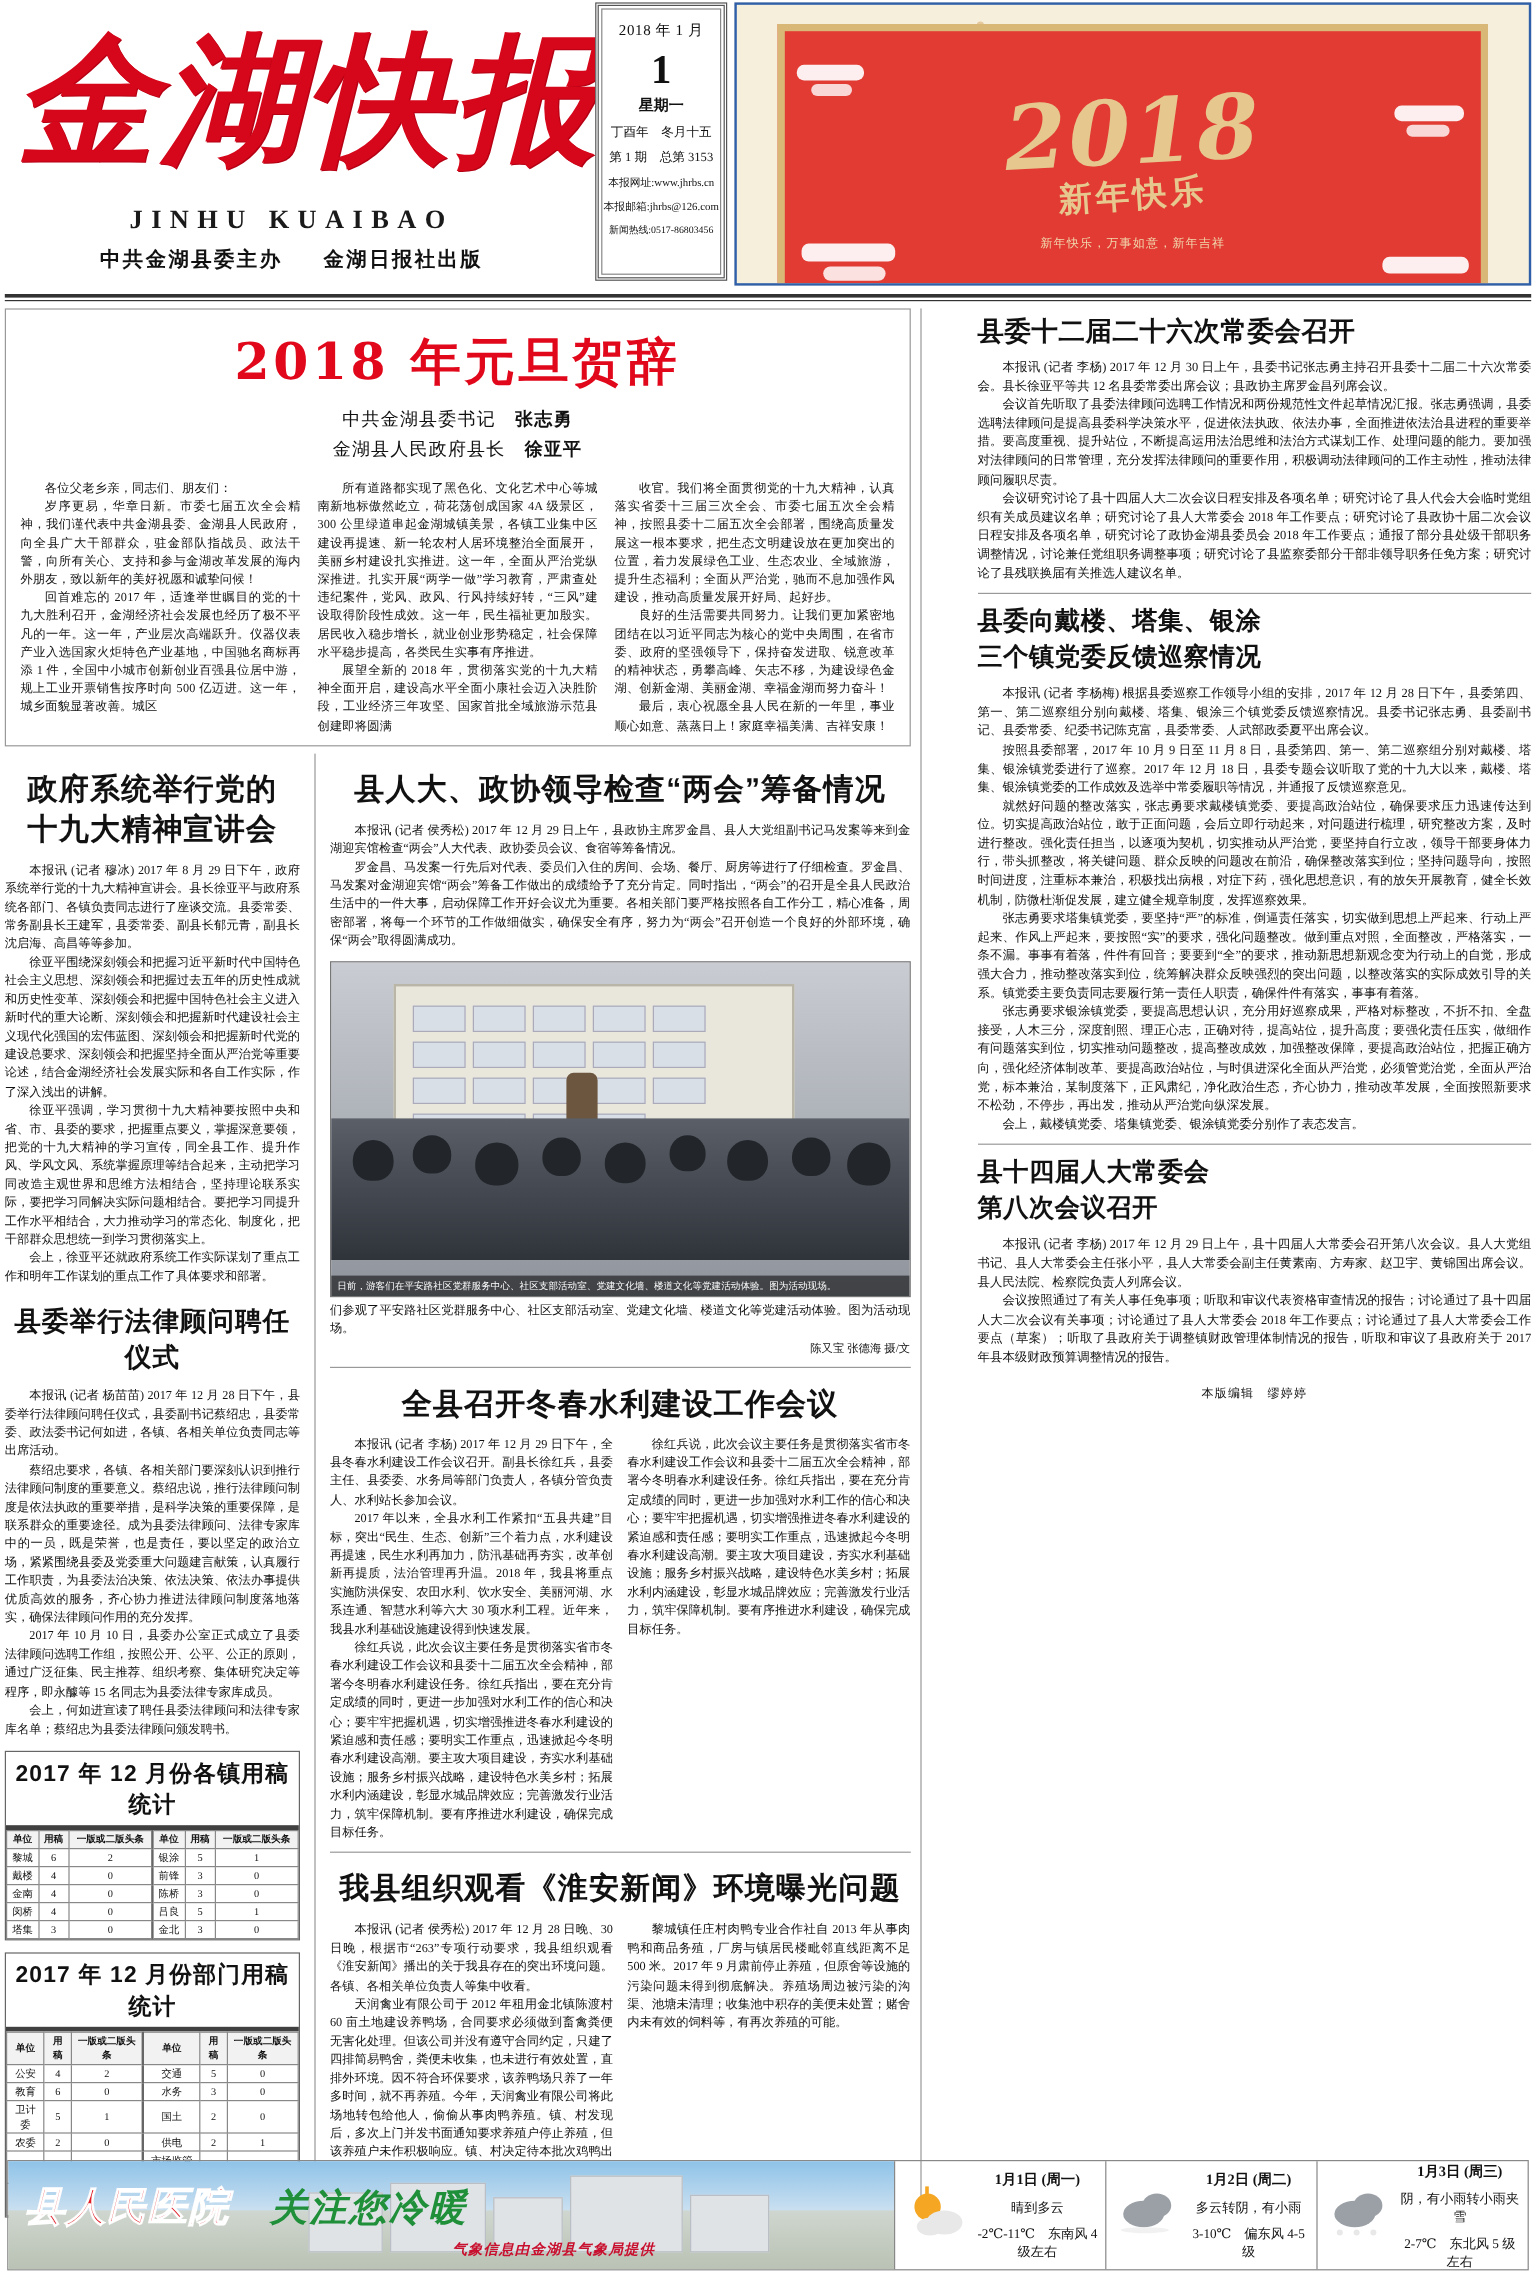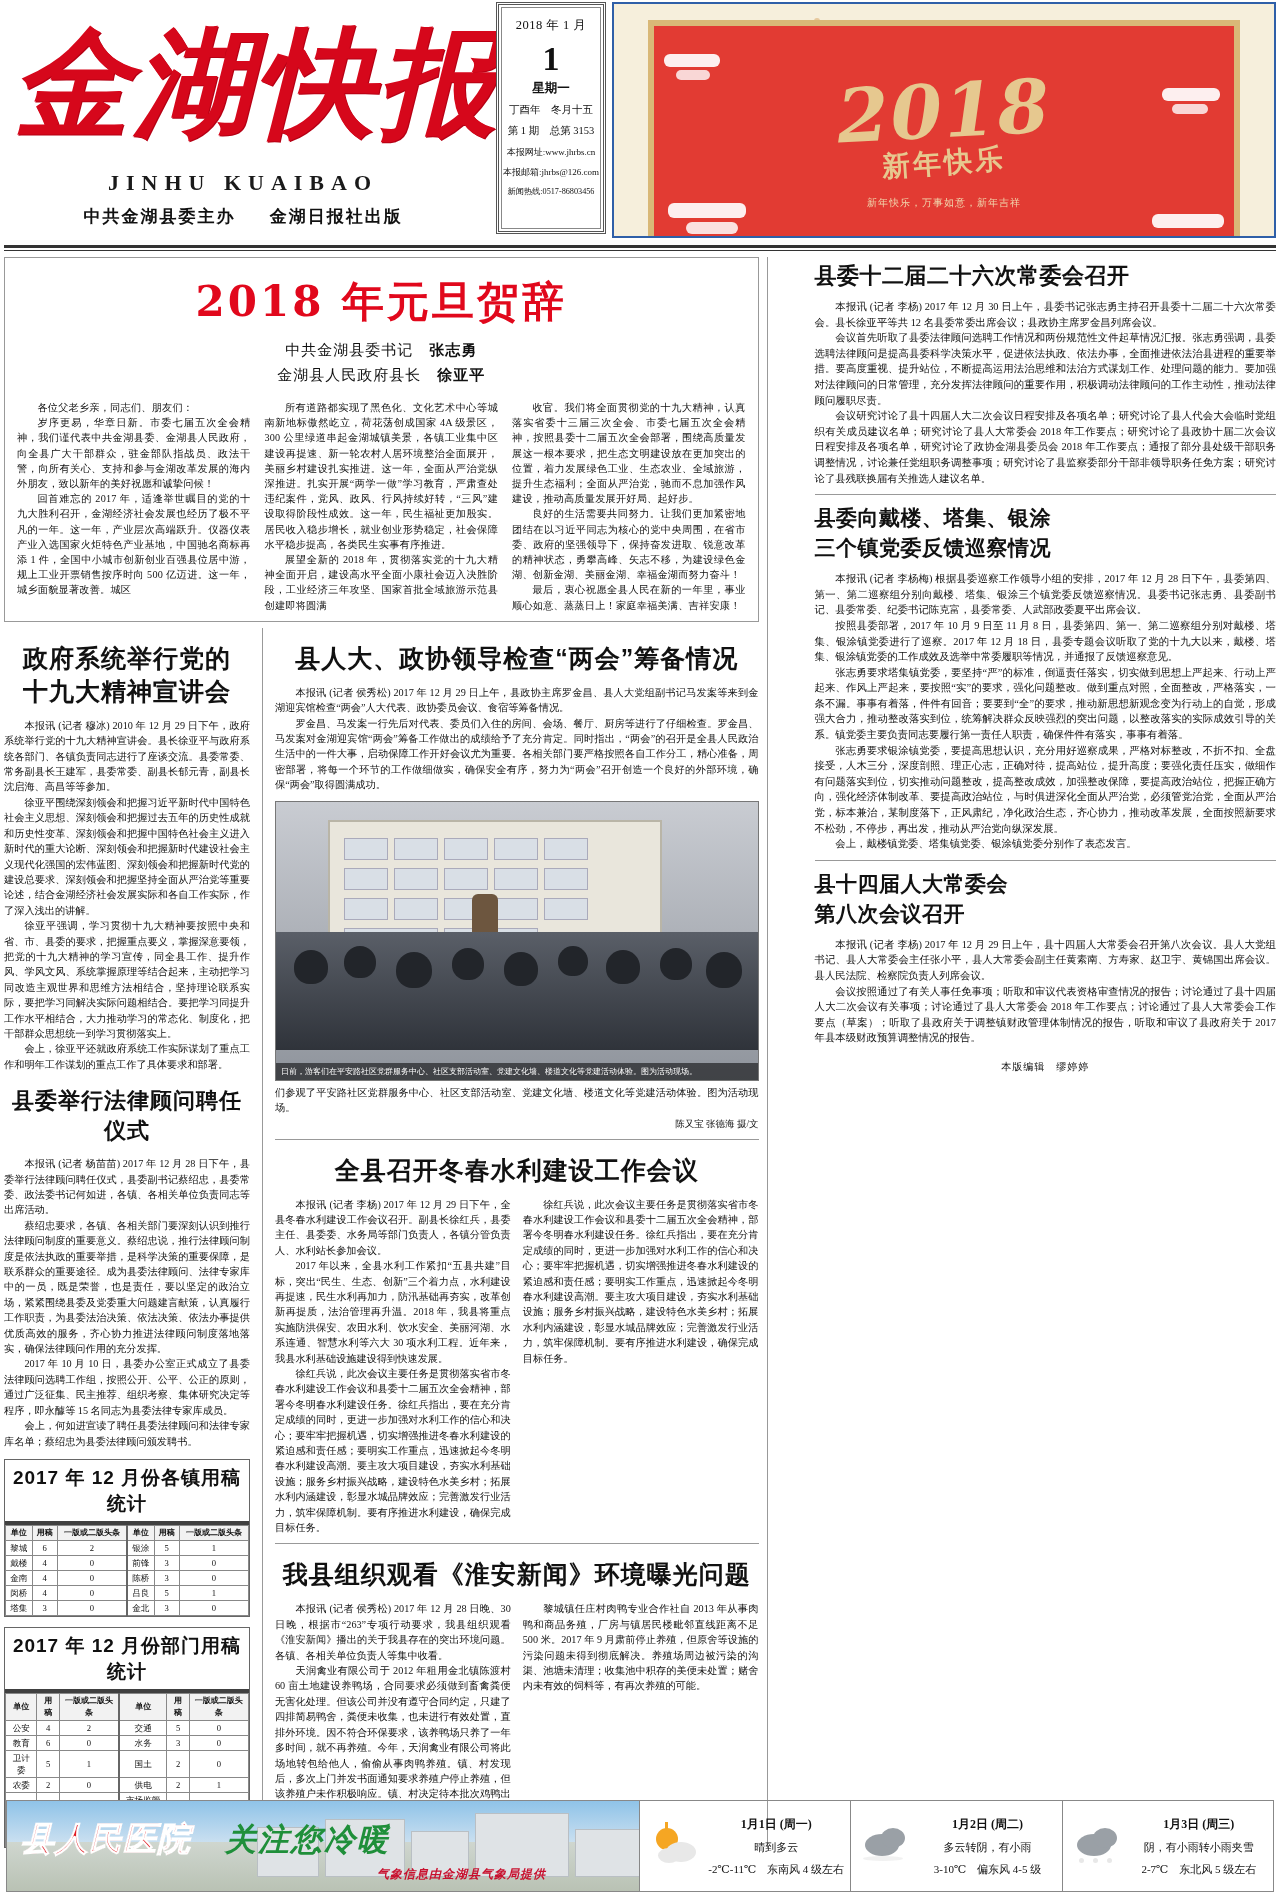--- a/index.html
+++ b/index.html
@@ -154,21 +154,21 @@
   .rblock h3.two{font-size:21px;}
   .rblock p{margin:0;text-indent:2em;font-size:10.4px;line-height:15.6px;text-align:justify;}
   .editor{text-align:center;font-size:10px;margin-top:14px;letter-spacing:1px;}
 
   
   .footer{
     position:absolute;left:6px;right:6px;bottom:4px;height:92px;
     display:flex;border:1px solid #888;box-sizing:border-box;
   }
   .ad{
-    width:632px;position:relative;overflow:hidden;
+    width:738px;position:relative;overflow:hidden;
     background:linear-gradient(180deg,#8fc3e8 0%,#c9dff0 45%,#cfd6cf 46%,#b9c2b4 100%);
   }
   .ad .bld{position:absolute;background:#dfe3e6;border:1px solid #b9bfc4;}
   .ad .txt1{
     position:absolute;left:14px;top:16px;font-size:33px;font-weight:bold;
     color:#e01b24;-webkit-text-stroke:1px #fff;letter-spacing:1px;
     font-family:"DejaVu Serif",serif;font-style:italic;
   }
   .ad .txt2{
     position:absolute;left:218px;top:18px;font-size:31px;font-weight:bold;
@@ -270,21 +270,21 @@
       </div>
 
       <div class="midrow">
 
         <div class="mid-a">
           <h2 class="sec">
             <span>政府系统举行党的</span><br>
             <span>十九大精神宣讲会</span>
           </h2>
           <div class="article">
-            <p>本报讯 (记者 穆冰) 2010 年 12 月 29 日下午，政府系统举行党的十九大精神宣讲会。县长徐亚平与政府系统各部门、各镇负责同志进行了座谈交流。县委常委、常务副县长王建军，县委常委、副县长郁元青，副县长沈启海、高昌等等参加。</p>
+            <p>本报讯 (记者 穆冰) 2017 年 8 月 29 日下午，政府系统举行党的十九大精神宣讲会。县长徐亚平与政府系统各部门、各镇负责同志进行了座谈交流。县委常委、常务副县长王建军，县委常委、副县长郁元青，副县长沈启海、高昌等等参加。</p>
             <p>徐亚平围绕深刻领会和把握习近平新时代中国特色社会主义思想、深刻领会和把握过去五年的历史性成就和历史性变革、深刻领会和把握中国特色社会主义进入新时代的重大论断、深刻领会和把握新时代建设社会主义现代化强国的宏伟蓝图、深刻领会和把握新时代党的建设总要求、深刻领会和把握坚持全面从严治党等重要论述，结合金湖经济社会发展实际和各自工作实际，作了深入浅出的讲解。</p>
             <p>徐亚平强调，学习贯彻十九大精神要按照中央和省、市、县委的要求，把握重点要义，掌握深意要领，把党的十九大精神的学习宣传，同全县工作、提升作风、学风文风、系统掌握原理等结合起来，主动把学习同改造主观世界和思维方法相结合，坚持理论联系实际，要把学习同解决实际问题相结合。要把学习同提升工作水平相结合，大力推动学习的常态化、制度化，把干部群众思想统一到学习贯彻落实上。</p>
             <p>会上，徐亚平还就政府系统工作实际谋划了重点工作和明年工作谋划的重点工作了具体要求和部署。</p>
           </div>
 
           <h2 class="sec sm">县委举行法律顾问聘任仪式</h2>
           <div class="article">
             <p>本报讯 (记者 杨苗苗) 2017 年 12 月 28 日下午，县委举行法律顾问聘任仪式，县委副书记蔡绍忠，县委常委、政法委书记何如进，各镇、各相关单位负责同志等出席活动。</p>
             <p>蔡绍忠要求，各镇、各相关部门要深刻认识到推行法律顾问制度的重要意义。蔡绍忠说，推行法律顾问制度是依法执政的重要举措，是科学决策的重要保障，是联系群众的重要途径。成为县委法律顾问、法律专家库中的一员，既是荣誉，也是责任，要以坚定的政治立场，紧紧围绕县委及党委重大问题建言献策，认真履行工作职责，为县委法治决策、依法决策、依法办事提供优质高效的服务，齐心协力推进法律顾问制度落地落实，确保法律顾问作用的充分发挥。</p>
             <p>2017 年 10 月 10 日，县委办公室正式成立了县委法律顾问选聘工作组，按照公开、公平、公正的原则，通过广泛征集、民主推荐、组织考察、集体研究决定等程序，即永醵等 15 名同志为县委法律专家库成员。</p>
@@ -502,20 +502,21 @@
 
       <div class="hr-thin"></div>
 
       <div class="rblock">
         <h3 class="two">
           <span>县委向戴楼、塔集、银涂</span><br>
           <span>三个镇党委反馈巡察情况</span>
         </h3>
         <p>本报讯 (记者 李杨梅) 根据县委巡察工作领导小组的安排，2017 年 12 月 28 日下午，县委第四、第一、第二巡察组分别向戴楼、塔集、银涂三个镇党委反馈巡察情况。县委书记张志勇、县委副书记、县委常委、纪委书记陈克富，县委常委、人武部政委夏平出席会议。</p>
         <p>按照县委部署，2017 年 10 月 9 日至 11 月 8 日，县委第四、第一、第二巡察组分别对戴楼、塔集、银涂镇党委进行了巡察。2017 年 12 月 18 日，县委专题会议听取了党的十九大以来，戴楼、塔集、银涂镇党委的工作成效及选举中常委履职等情况，并通报了反馈巡察意见。</p>
+        <p>就然好问题的整改落实，张志勇要求戴楼镇党委、要提高政治站位，确保要求压力迅速传达到位。切实提高政治站位，敢于正面问题，会后立即行动起来，对问题进行梳理，研究整改方案，及时进行整改。强化责任担当，以逐项为契机，切实推动从严治党，要坚持自行立改，领导干部要身体力行，带头抓整改，将关键问题、群众反映的问题改在前沿，确保整改落实到位；坚持问题导向，按照时间进度，注重标本兼治，积极找出病根，对症下药，强化思想意识，有的放矢开展教育，健全长效机制，防微杜渐促发展，建立健全规章制度，发挥巡察效果。</p>
         <p>张志勇要求塔集镇党委，要坚持“严”的标准，倒逼责任落实，切实做到思想上严起来、行动上严起来、作风上严起来，要按照“实”的要求，强化问题整改。做到重点对照，全面整改，严格落实，一条不漏。事事有着落，件件有回音；要要到“全”的要求，推动新思想新观念变为行动上的自觉，形成强大合力，推动整改落实到位，统筹解决群众反映强烈的突出问题，以整改落实的实际成效引导的关系。镇党委主要负责同志要履行第一责任人职责，确保件件有落实，事事有着落。</p>
         <p>张志勇要求银涂镇党委，要提高思想认识，充分用好巡察成果，严格对标整改，不折不扣、全盘接受，人木三分，深度剖照、理正心志，正确对待，提高站位，提升高度；要强化责任压实，做细作有问题落实到位，切实推动问题整改，提高整改成效，加强整改保障，要提高政治站位，把握正确方向，强化经济体制改革、要提高政治站位，与时俱进深化全面从严治党，必须管党治党，全面从严治党，标本兼治，某制度落下，正风肃纪，净化政治生态，齐心协力，推动改革发展，全面按照新要求不松劲，不停步，再出发，推动从严治党向纵深发展。</p>
         <p>会上，戴楼镇党委、塔集镇党委、银涂镇党委分别作了表态发言。</p>
       </div>
 
       <div class="hr-thin"></div>
 
       <div class="rblock">
         <h3 class="two">
           <span>县十四届人大常委会</span><br>

